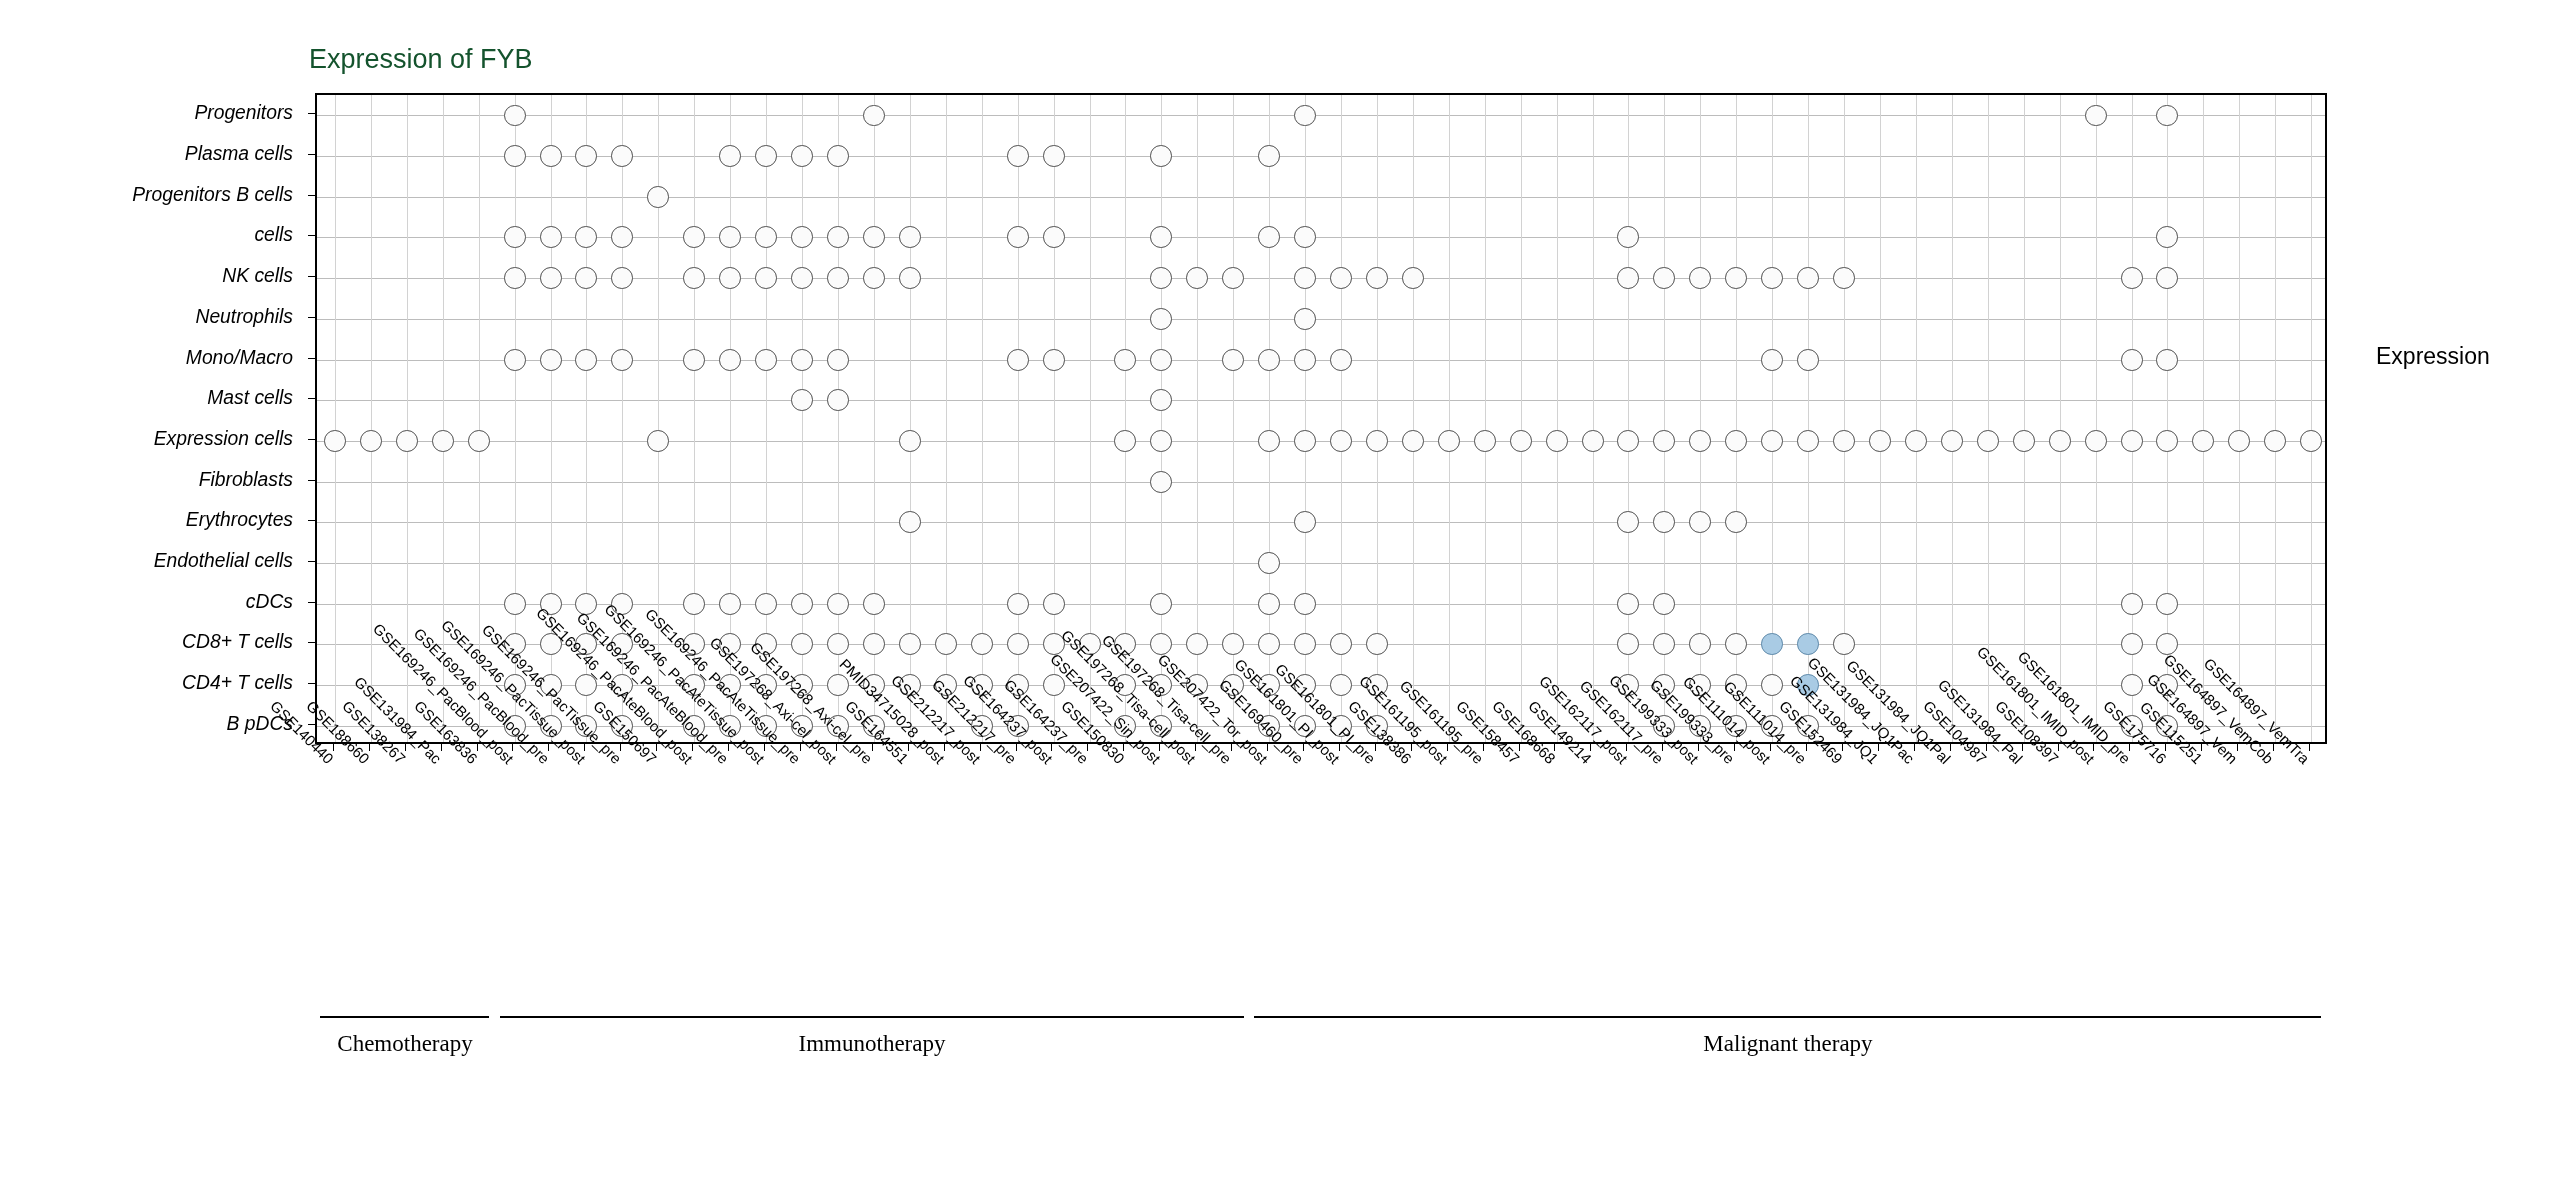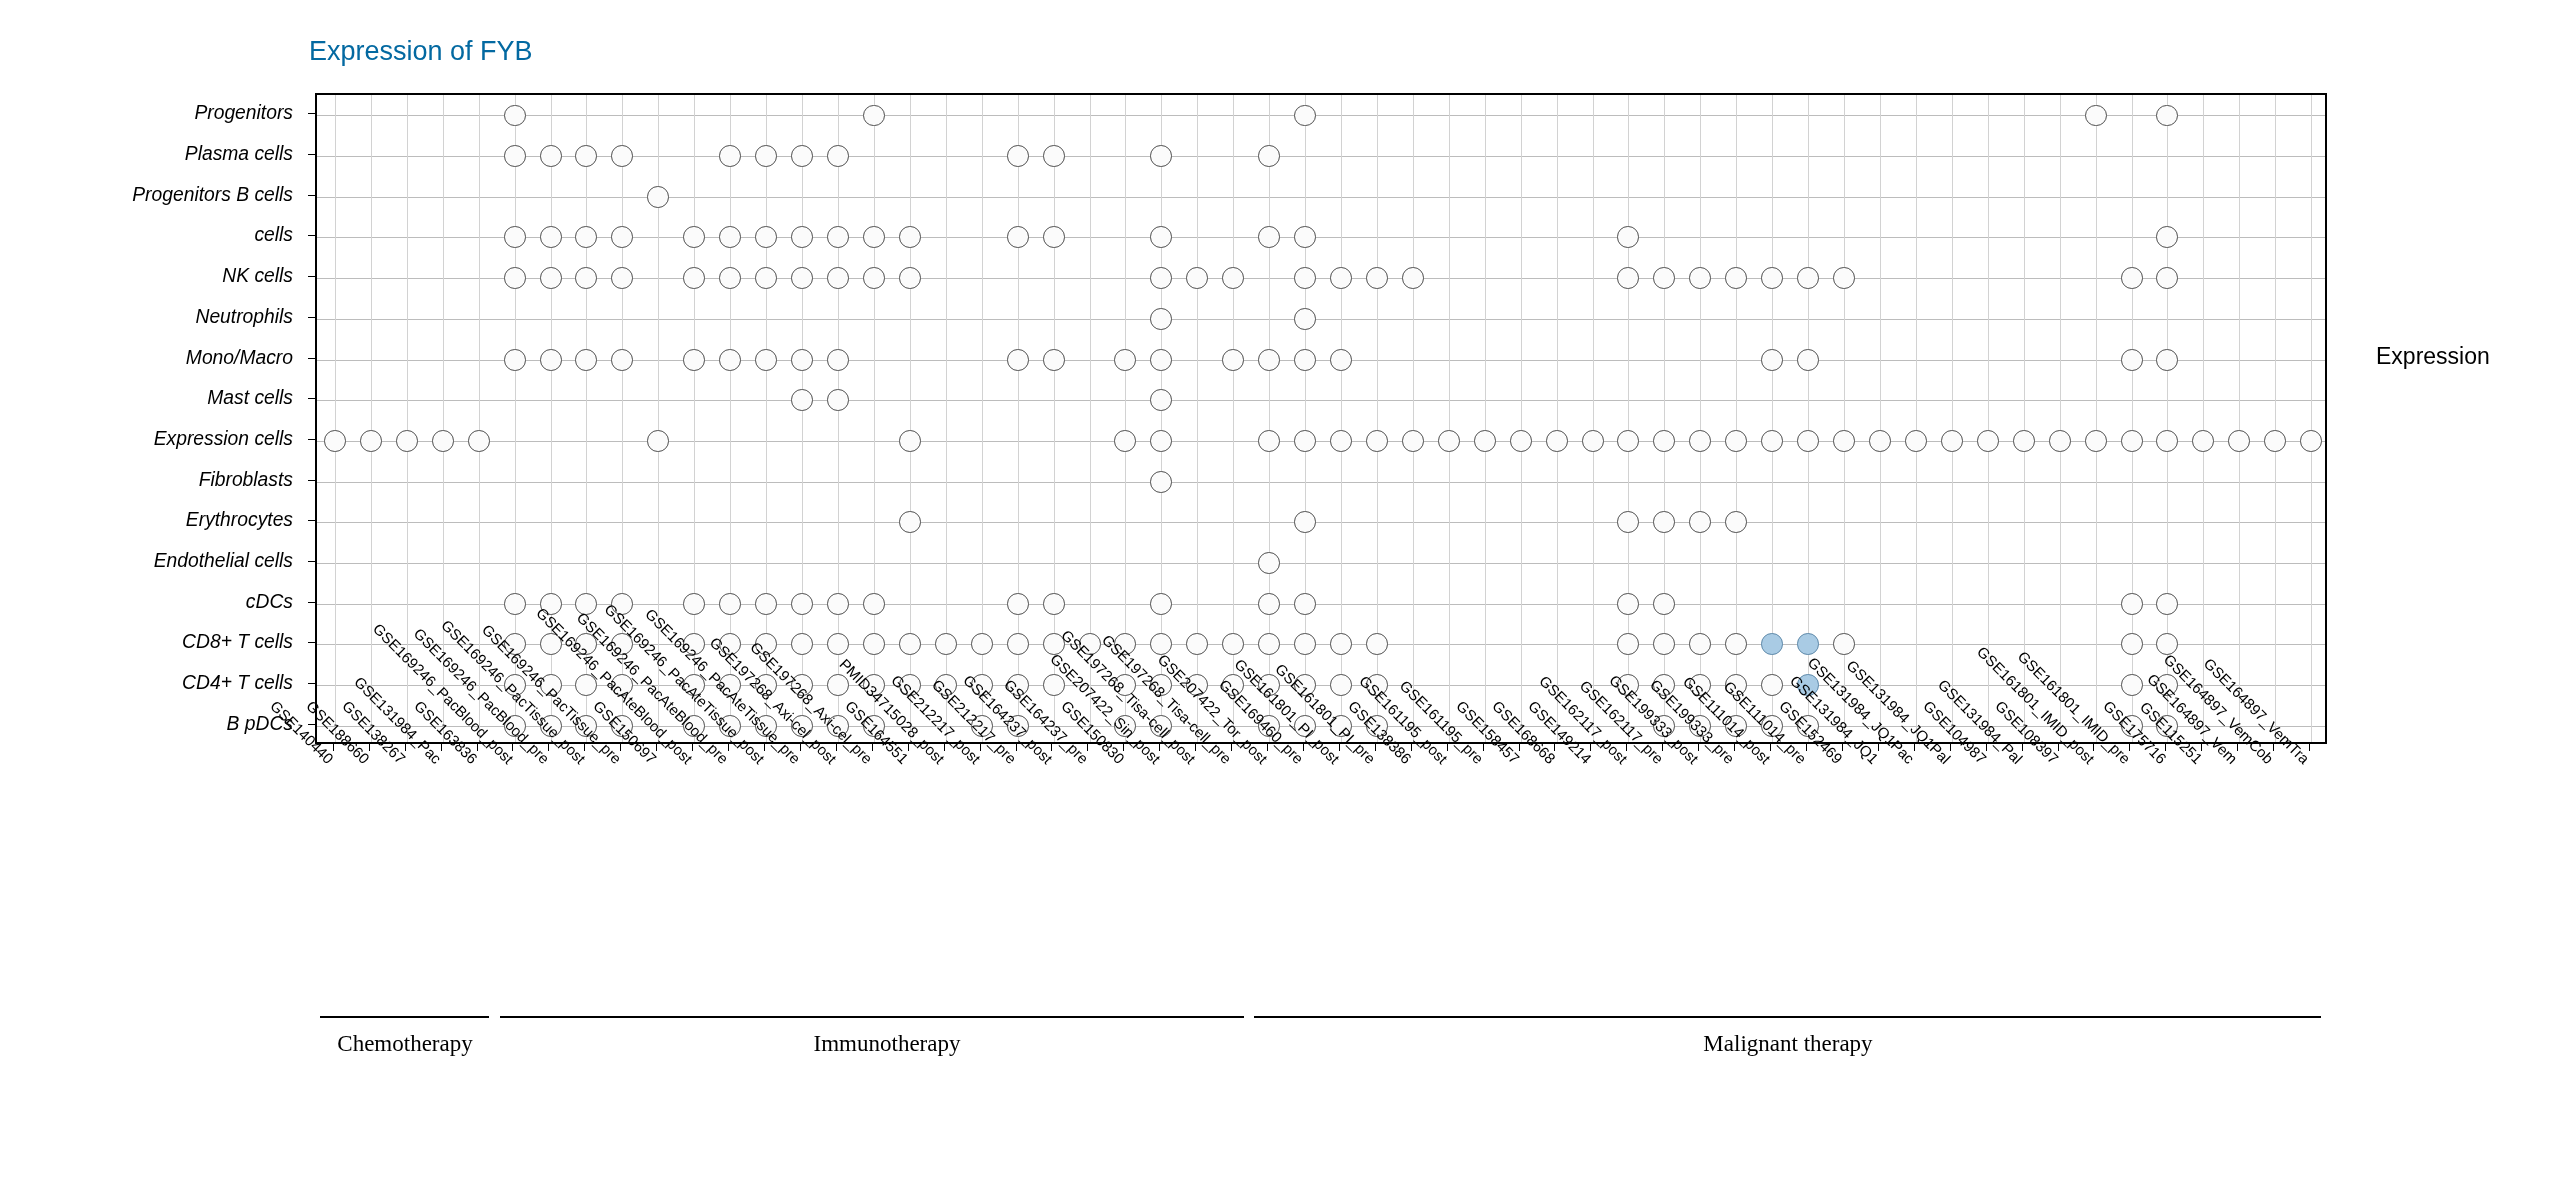--- a/index.html
+++ b/index.html
@@ -16,23 +16,23 @@
   }
   #root {
     position: absolute;
     left: 0; top: 0;
     width: 2576px;
     height: 1181px;
   }
   .chart-title {
     position: absolute;
     left: 309px;
-    top: 36px;
+    top: 44px;
     font-size: 27px;
-    color: #0369a1;
+    color: #14532d;
     font-family: "Liberation Sans", sans-serif;
     white-space: nowrap;
   }
   
   #panel {
     position: absolute;
     left: 315px;
     top: 93px;
     width: 2012px;
     height: 651px;
@@ -621,21 +621,21 @@
     </div>
 
   <div id="legend">
     <div class="legend-title">Expression</div>
   </div>
 
   <div id="groups">
       <div class="group-bar" style="left: 320px; width: 169px;"></div>
       <div class="group-label" style="left: 405px;">Chemotherapy</div>
       <div class="group-bar" style="left: 500px; width: 744px;"></div>
-      <div class="group-label" style="left: 872px; margin-left: 15px;">Immunotherapy</div>
+      <div class="group-label" style="left: 872px;">Immunotherapy</div>
       <div class="group-bar" style="left: 1254px; width: 1067px;"></div>
       <div class="group-label" style="left: 1788px;">Malignant therapy</div>
     </div>
 <div class="xtick" style="left: 333px;"></div>
     <div class="xtick" style="left: 369px;"></div>
     <div class="xtick" style="left: 405px;"></div>
     <div class="xtick" style="left: 441px;"></div>
     <div class="xtick" style="left: 477px;"></div>
     <div class="xtick" style="left: 512px;"></div>
     <div class="xtick" style="left: 548px;"></div>

